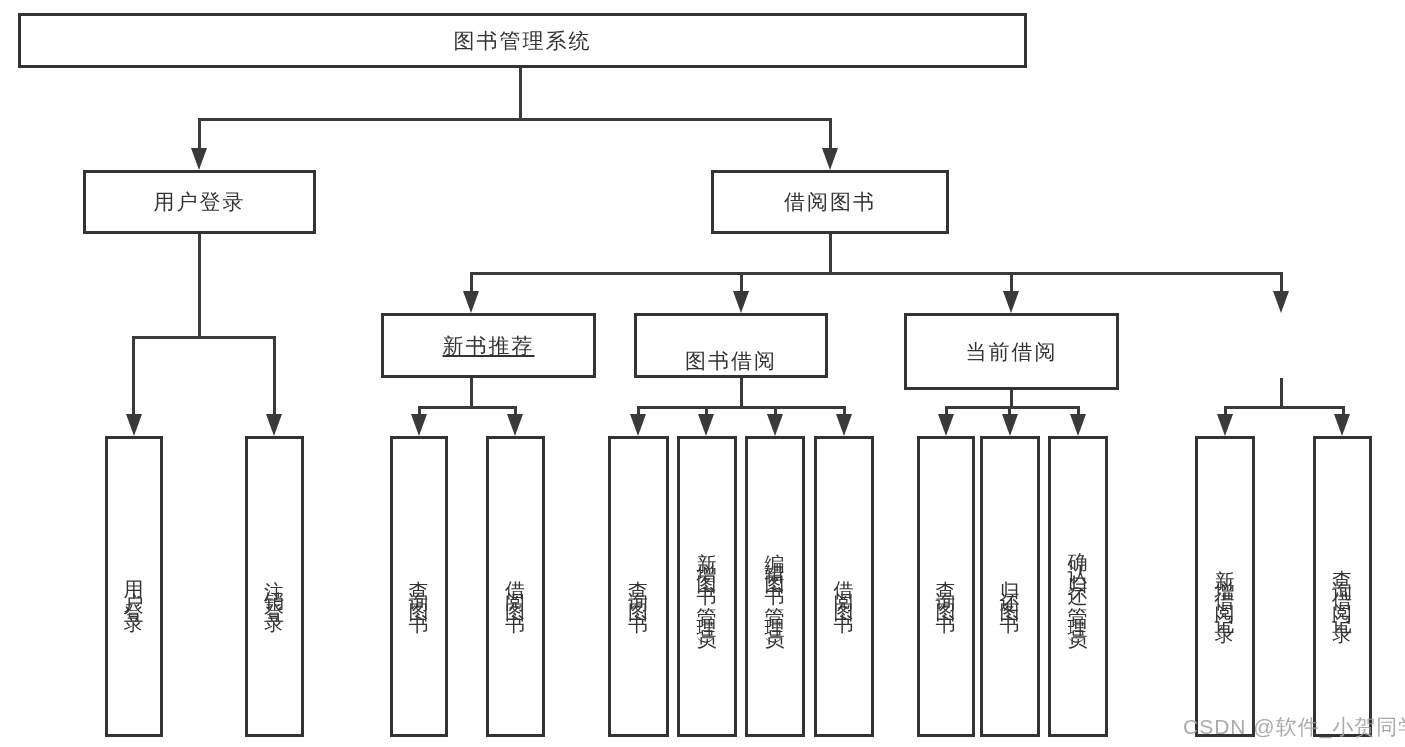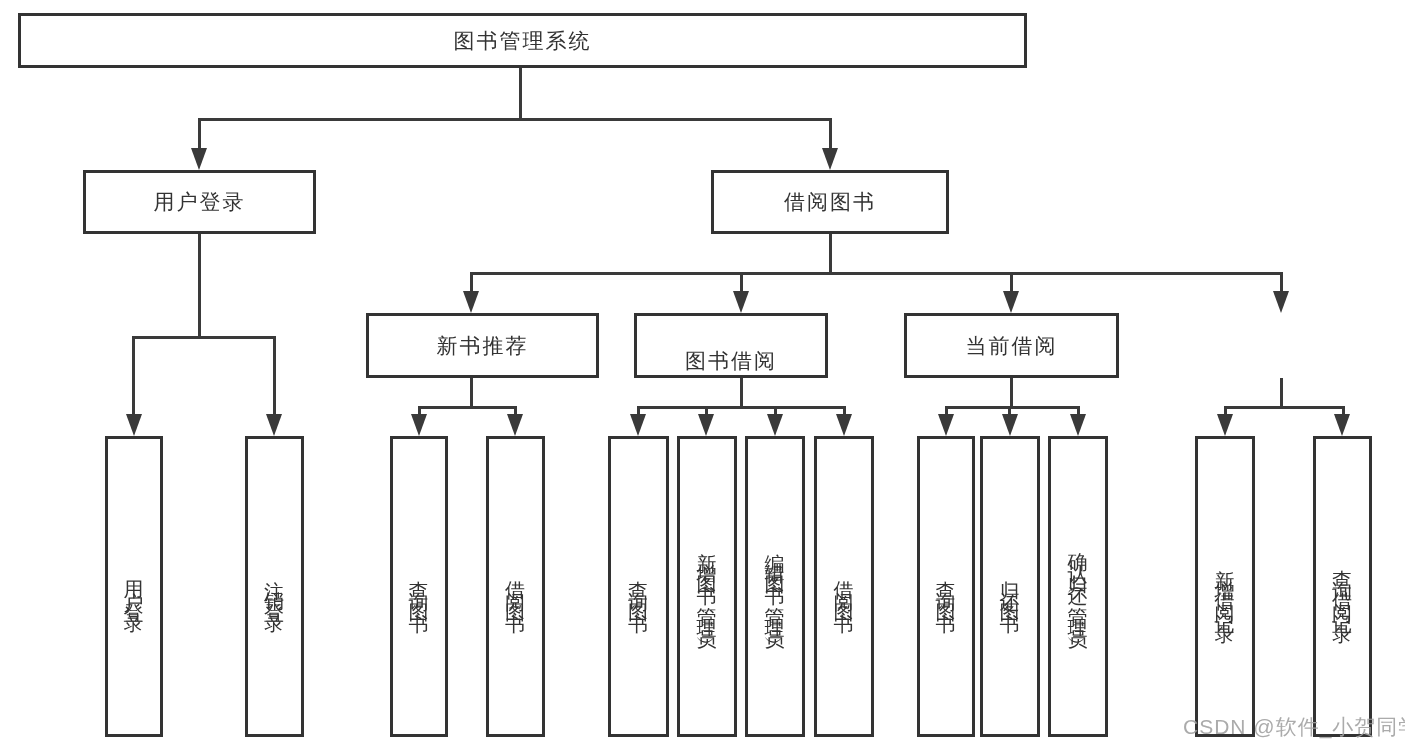--- a/index.html
+++ b/index.html
@@ -71,27 +71,27 @@
   <div class="ln" style="left:470px;top:272px;width:813px;height:3px;"></div>
   <div class="ln" style="left:470px;top:272px;width:3px;height:24px;"></div>
   <div class="ln" style="left:740px;top:272px;width:3px;height:24px;"></div>
   <div class="ln" style="left:1010px;top:272px;width:3px;height:24px;"></div>
   <div class="ln" style="left:1280px;top:272px;width:3px;height:24px;"></div>
   <div class="arrow" style="left:463px;top:291px;"></div>
   <div class="arrow" style="left:733px;top:291px;"></div>
   <div class="arrow" style="left:1003px;top:291px;"></div>
   <div class="arrow" style="left:1273px;top:291px;"></div>
 
-  <div class="box" style="left:366px;top:313px;width:233px;height:65px;">
+  <div class="box" style="left:381px;top:313px;width:215px;height:65px;text-decoration:underline;">
     <span>新书推荐</span>
   </div>
   <div class="box" style="left:634px;top:313px;width:194px;height:65px;align-items:flex-end;">
     <span>图书借阅</span>
   </div>
-  <div class="box" style="left:904px;top:313px;width:215px;height:65px;">
+  <div class="box" style="left:904px;top:313px;width:215px;height:77px;">
     <span>当前借阅</span>
   </div>
 
   <div class="ln" style="left:470px;top:378px;width:3px;height:31px;"></div>
   <div class="ln" style="left:418px;top:406px;width:99px;height:3px;"></div>
   <div class="ln" style="left:418px;top:406px;width:3px;height:14px;"></div>
   <div class="ln" style="left:514px;top:406px;width:3px;height:14px;"></div>
   <div class="arrow" style="left:411px;top:414px;"></div>
   <div class="arrow" style="left:507px;top:414px;"></div>
 

